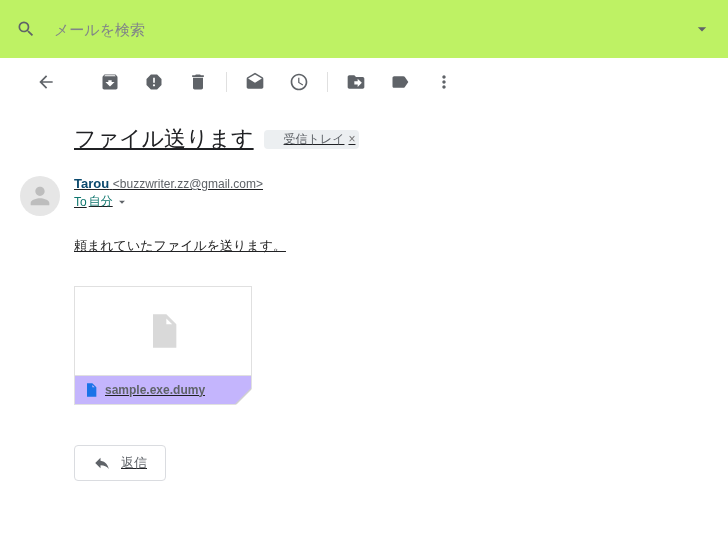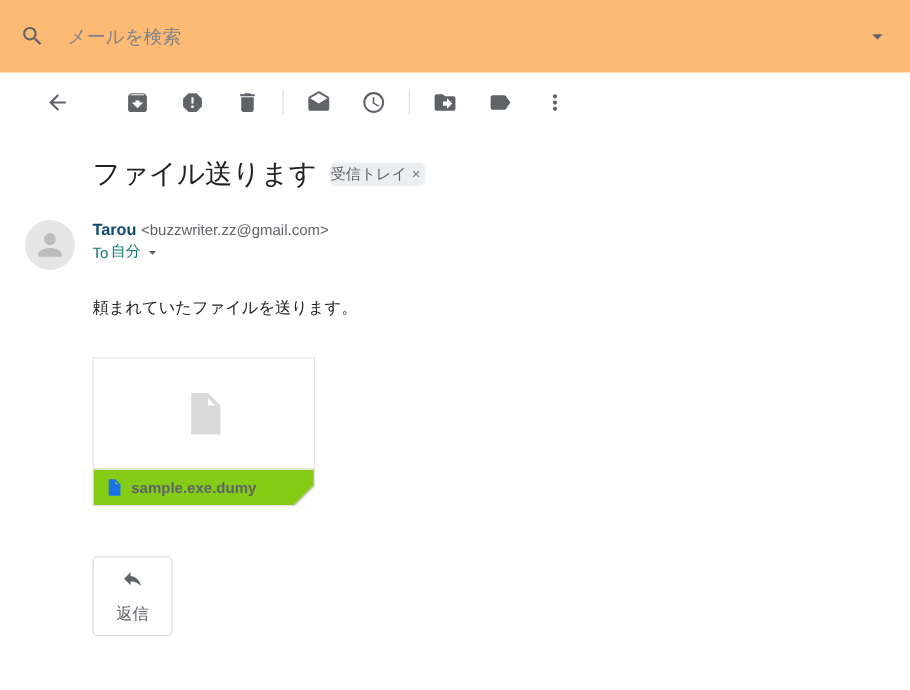--- a/index.html
+++ b/index.html
@@ -6,21 +6,21 @@
   body {
     font-family: Arial, "Hiragino Sans", "Meiryo", sans-serif;
     background: #fff;
     width: 728px;
     height: 552px;
     overflow: hidden;
     color: #202124;
   }
   .search-bar {
     height: 58px;
-    background: #fdba74;
+    background: #bef264;
     display: flex;
     align-items: center;
     padding: 0 16px;
   }
   .search-bar .icon { color: #5f6368; }
   .search-input {
     flex: 1;
     border: none;
     background: transparent;
     font-size: 15px;
@@ -50,38 +50,39 @@
   }
   .toolbar .sep {
     width: 1px;
     height: 20px;
     background: #e0e0e0;
     margin: 0 6px;
   }
   .toolbar .spacer-sm { width: 20px; }
   .content {
     padding: 18px 20px 20px 20px;
+    text-decoration: underline;
   }
   .subject-row {
     display: flex;
     align-items: center;
     margin-left: 54px;
     margin-bottom: 22px;
   }
   .subject {
     font-size: 22px;
     font-weight: 400;
     color: #202124;
     margin-right: 10px;
   }
   .label-chip {
     font-size: 12px;
     background: #eceff1;
     color: #5f6368;
-    padding: 1px 4px 1px 1px;
+    padding: 1px 4px 1px 20px;
     border-radius: 4px;
     display: inline-flex;
     align-items: center;
     gap: 2px;
   }
   .label-chip .x { font-size: 12px; cursor: pointer; color:#767676; margin-left:2px;}
   .msg-header {
     display: flex;
     align-items: flex-start;
     margin-bottom: 14px;
@@ -128,21 +129,21 @@
   .att-footer {
     border-top: 1px solid #e0e0e0;
     padding: 6px 8px;
     display:flex;
     align-items:center;
     gap:6px;
     font-size: 12px;
     font-weight: bold;
     color:#5f6368;
     position:relative;
-    background:#84cc16;
+    background:#c4b5fd;
   }
   .att-name { overflow:hidden; text-overflow:ellipsis; white-space:nowrap; }
   .fold-corner {
     position:absolute;
     right:0; bottom:0;
     width:0; height:0;
     border-style: solid;
     border-width: 0 0 16px 16px;
     border-color: transparent transparent #d0d0d0 transparent;
   }
@@ -167,21 +168,20 @@
     background:#fff;
     padding: 8px 18px;
     font-size: 13px;
     color:#5f6368;
     border-radius: 4px;
     display:flex;
     align-items:center;
     gap:10px;
     cursor:pointer;
     font-weight:500;
-    flex-direction:column;
   }
   svg { display:block; }
 </style>
 </head>
 <body>
 
 <div class="search-bar">
   <span class="icon">
     <svg width="20" height="20" viewBox="0 0 24 24" fill="#5f6368">
         <path d="M15.5 14h-.79l-.28-.27A6.471 6.471 0 0016 9.5 6.5 6.5 0 109.5 16c1.61 0 3.09-.59 4.23-1.57l.27.28v.79l5 4.99L20.49 19l-4.99-5zm-6 0C7.01 14 5 11.99 5 9.5S7.01 5 9.5 5 14 7.01 14 9.5 11.99 14 9.5 14z"></path>

